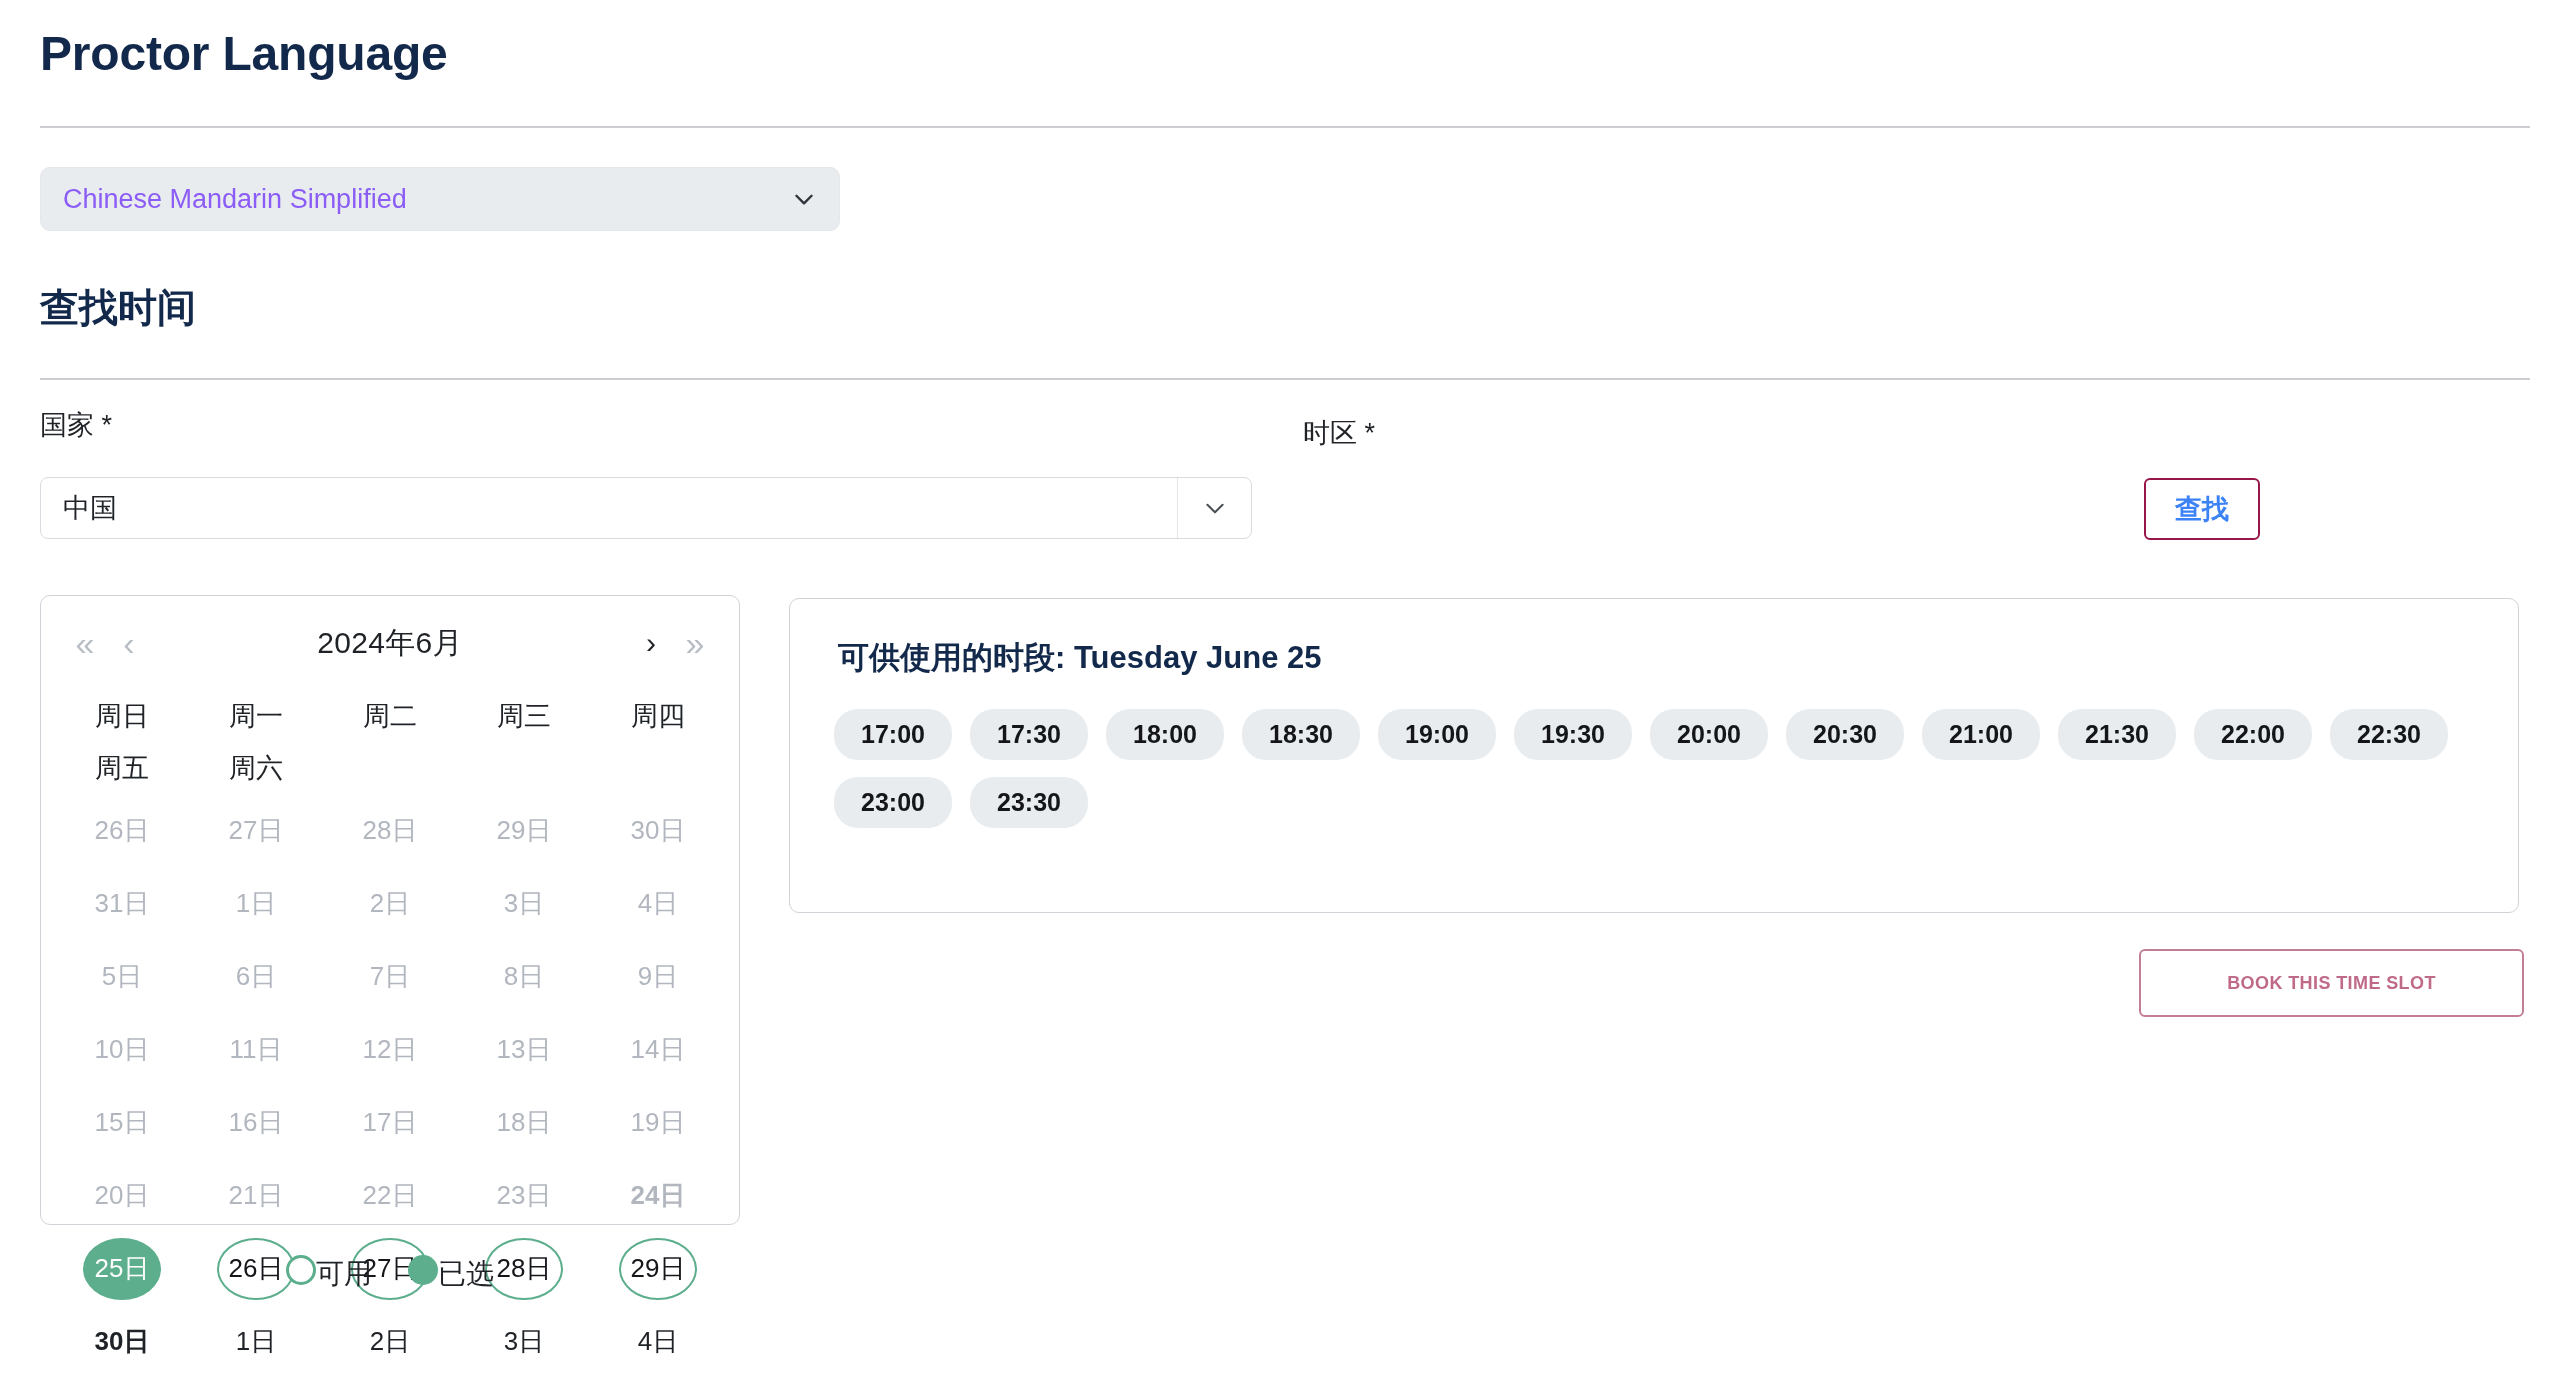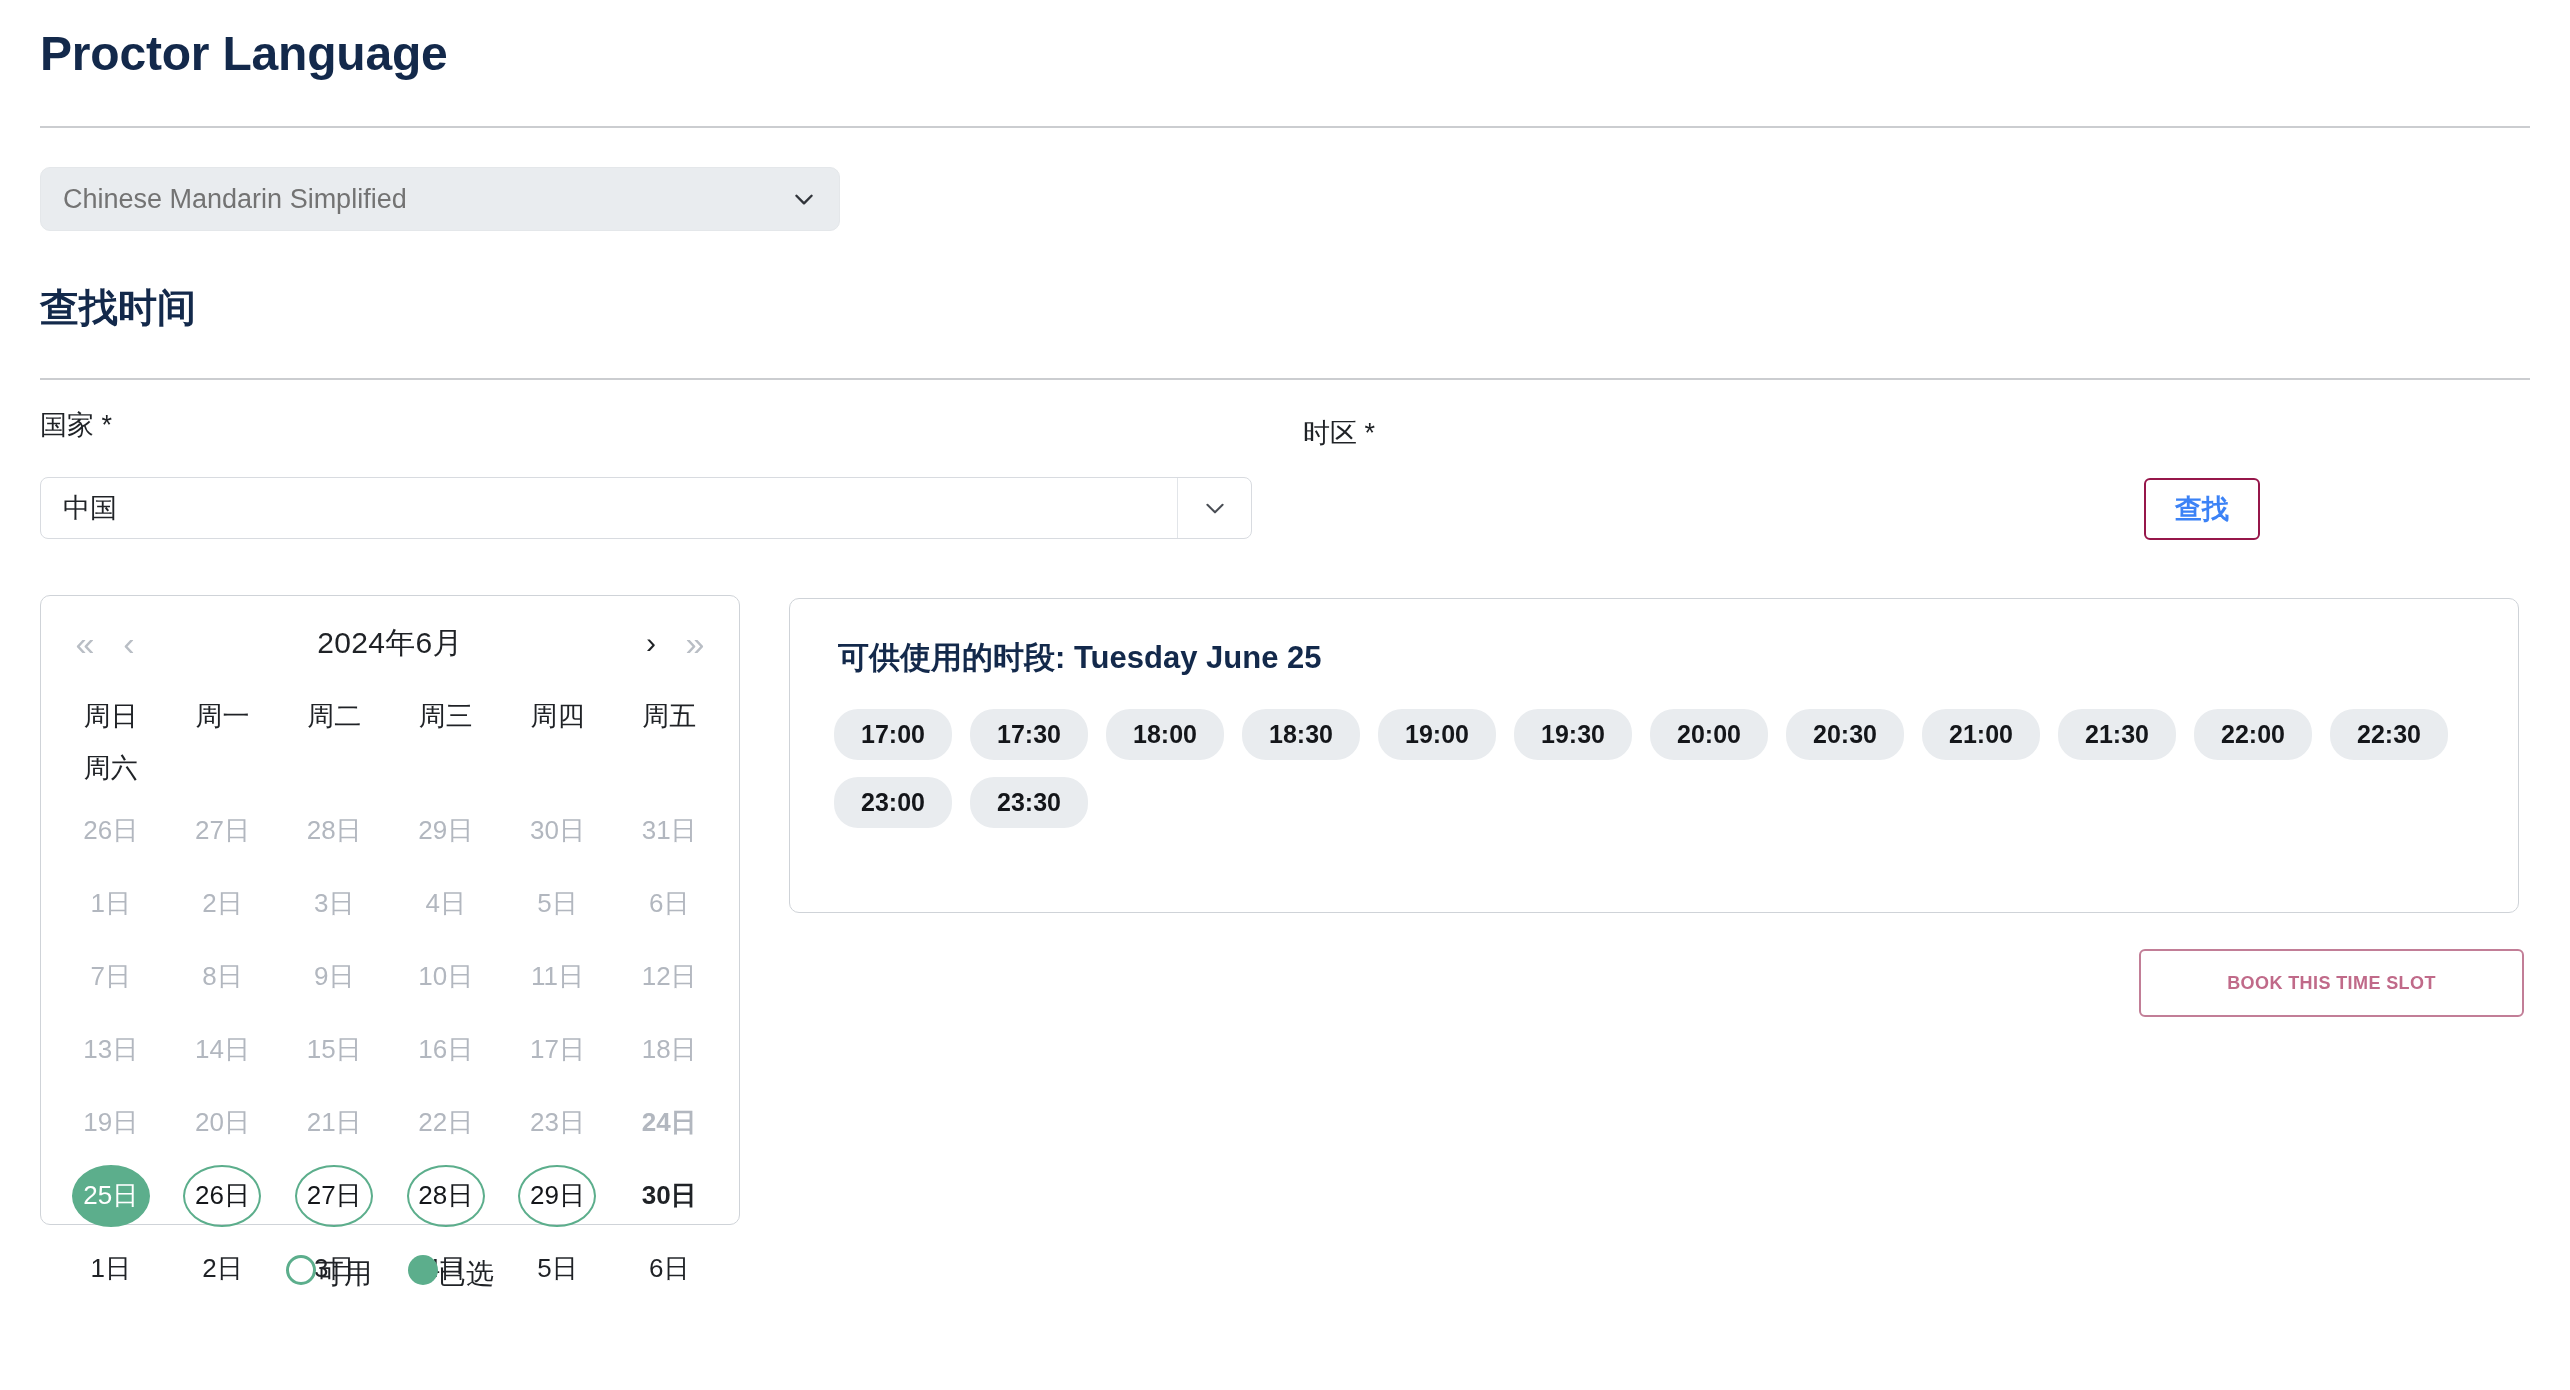--- a/index.html
+++ b/index.html
@@ -53,21 +53,21 @@
     background: #e9ecef;
     border: 1px solid #e4e7ea;
     border-radius: 10px;
     display: flex;
     align-items: center;
     padding: 0 22px;
     cursor: pointer;
   }
   .lang-select .val {
     font-size: 27px;
-    color: #737373;
+    color: #8b5cf6;
     flex: 1;
     white-space: nowrap;
   }
   .chev {
     width: 26px;
     height: 26px;
     flex: 0 0 auto;
     display: block;
   }
 
@@ -179,21 +179,21 @@
   .cal-nav.on  { color: #1f2226; font-size: 30px; }
   .cal-title {
     flex: 1;
     text-align: center;
     font-size: 30px;
     color: #1f2226;
     letter-spacing: 0.3px;
   }
   .cal-grid {
     display: grid;
-    grid-template-columns: repeat(6, 1fr);
+    grid-template-columns: repeat(5, 1fr);
     padding: 0 14px;
   }
   .dow {
     height: 52px;
     display: flex;
     align-items: center;
     justify-content: center;
     font-size: 27px;
     color: #1f2226;
     font-weight: normal;

